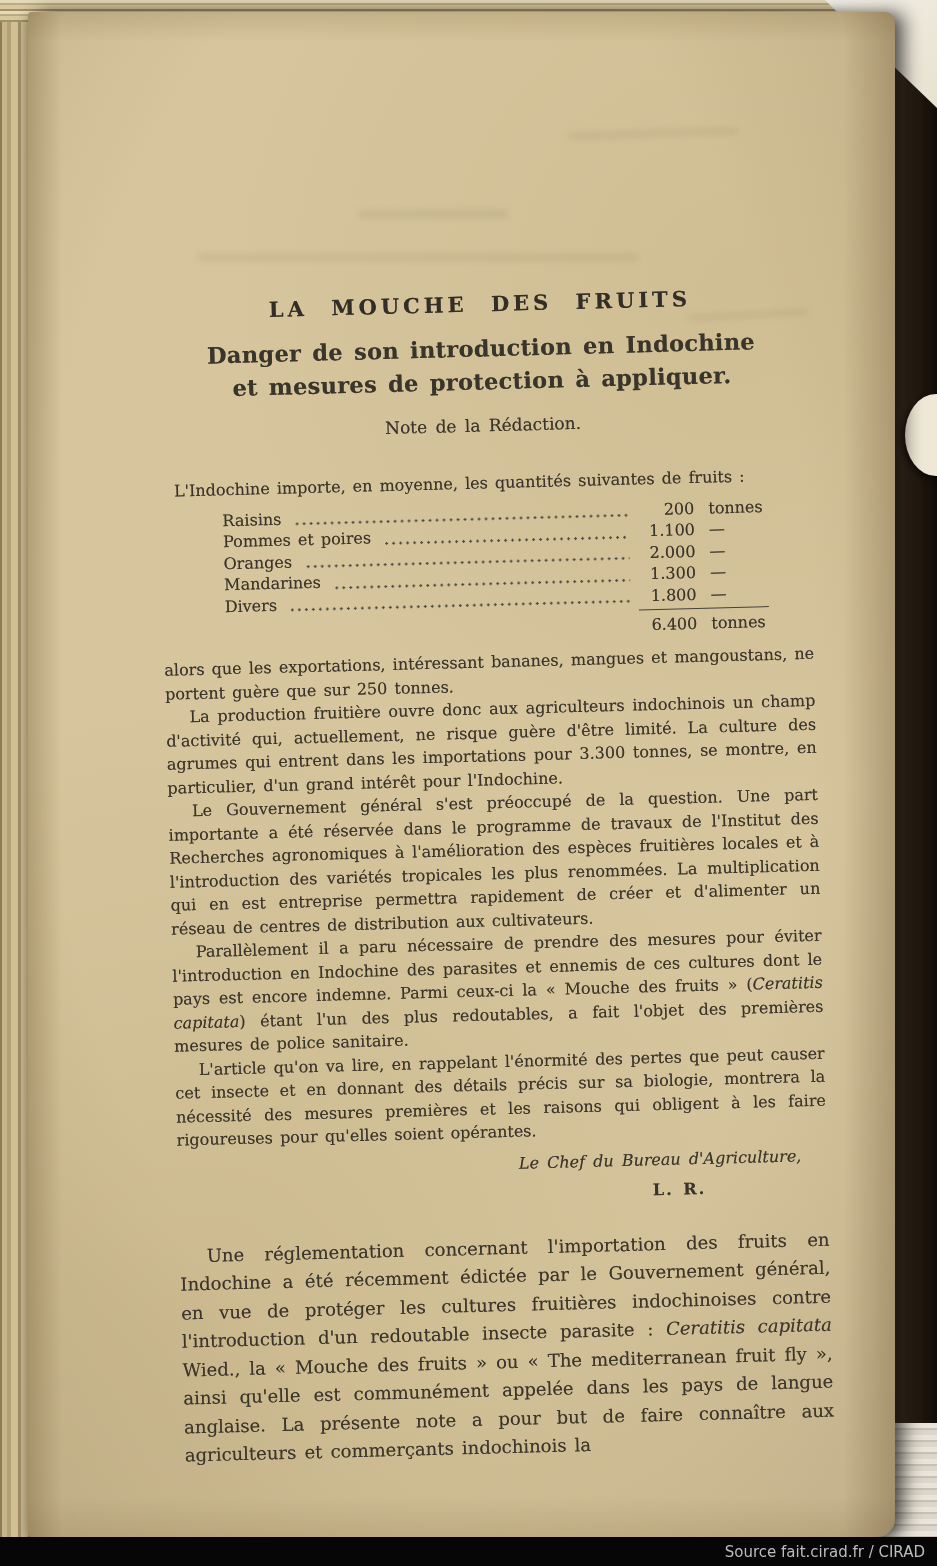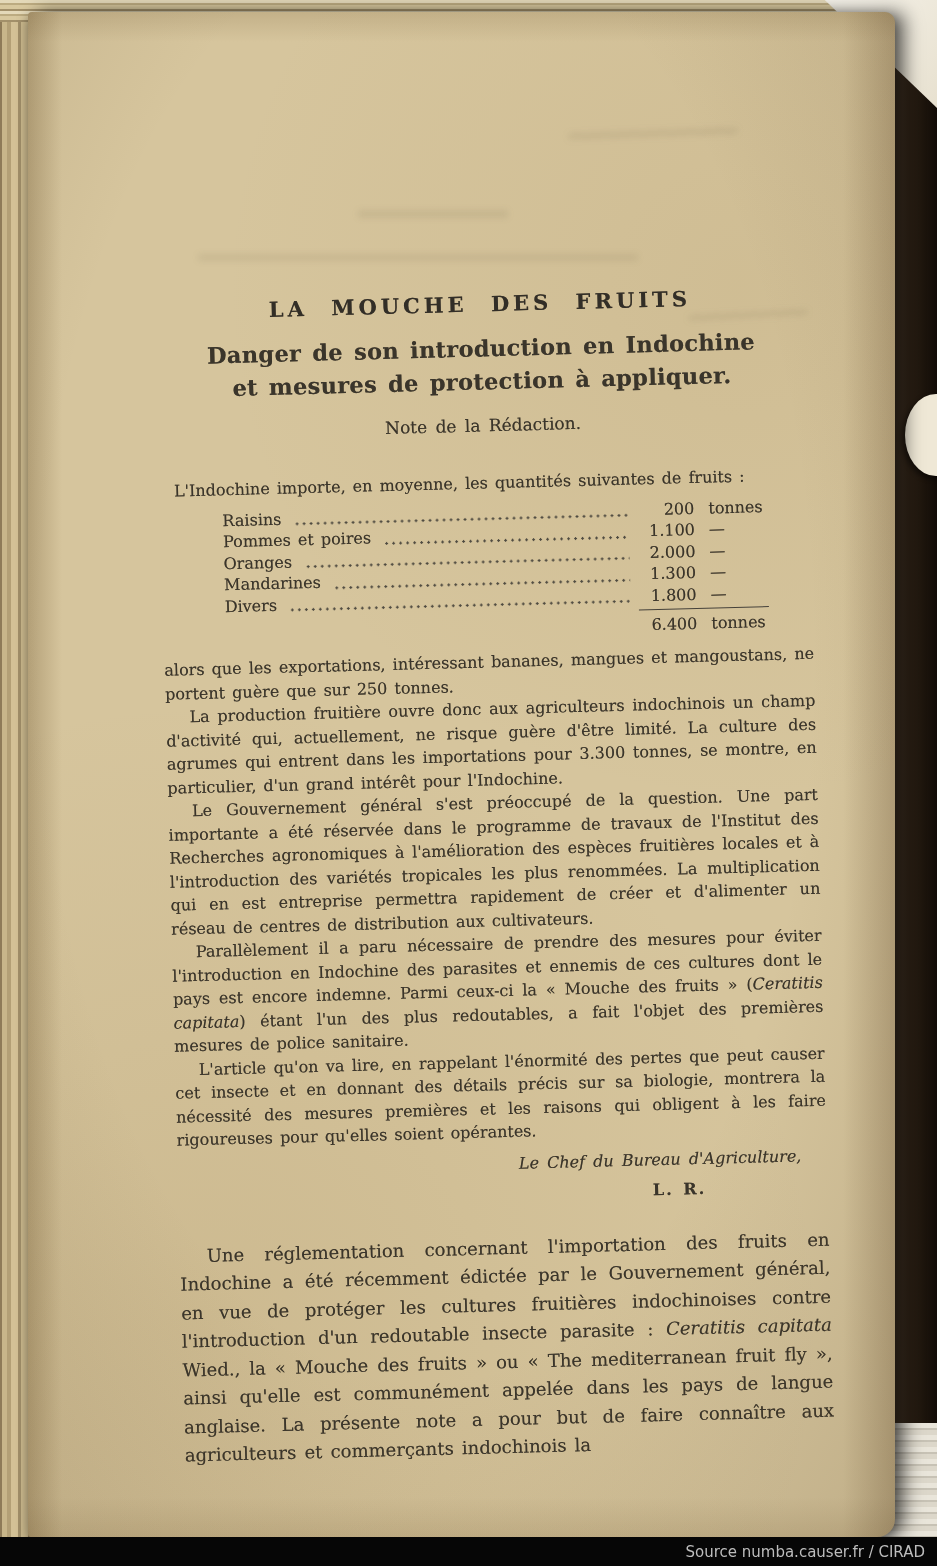--- a/index.html
+++ b/index.html
@@ -184,16 +184,16 @@
 
       <div class="sig-role">Le Chef du Bureau d'Agriculture,</div>
       <div class="sig-initials">L. R.</div>
 
       <p class="closing"><span>Une réglementation concernant l'importation des fruits en Indochine a été récemment édictée par le Gouvernement général, en vue de protéger les cultures fruitières indochinoises contre l'introduction d'un redoutable insecte parasite : </span><i>Ceratitis capitata</i><span> Wied., la « Mouche des fruits » ou « The mediterranean fruit fly », ainsi qu'elle est communément appelée dans les pays de langue anglaise. La présente note a pour but de faire connaître aux agriculteurs et commerçants indochinois la</span></p>
 
     </div>
   </div>
 
   <div class="source-bar">
-    <span>Source numba.causer.fr / CIRAD</span>
+    <span>Source fait.cirad.fr / CIRAD</span>
   </div>
 
 </div>
 
 </body></html>

